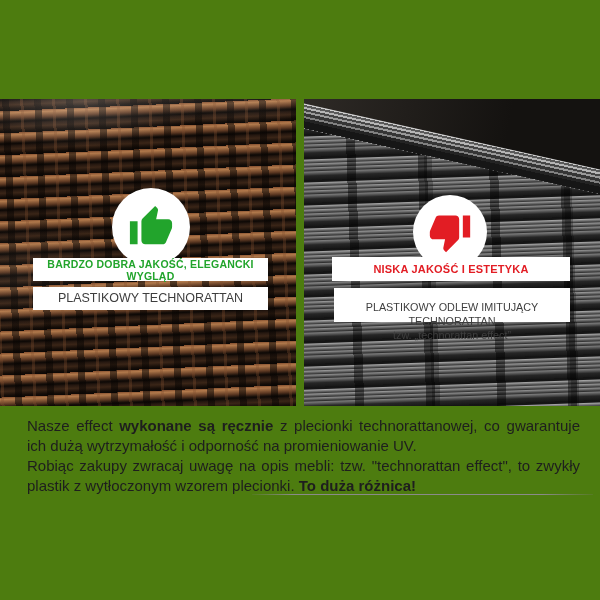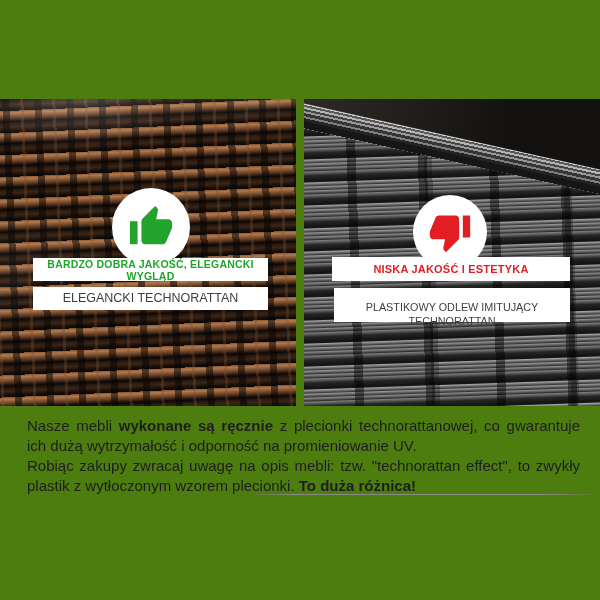--- a/index.html
+++ b/index.html
@@ -86,40 +86,41 @@
   <div class="panel panel-left">
     <div class="texture tex-rattan"></div>
     <div class="badge badge-left">
       <svg width="46" height="46" viewBox="0 0 24 24">
         <path d="M1 21h4V9H1v12zM23 10c0-1.1-.9-2-2-2h-6.31l.95-4.57.03-.32c0-.41-.17-.79-.44-1.06L14.17 1 7.59 7.59C7.22 7.95 7 8.45 7 9v10c0 1.1.9 2 2 2h9c.83 0 1.54-.5 1.84-1.22l3.02-7.05c.09-.23.14-.47.14-.73v-2z" fill="#22a42c"></path>
       </svg>
     </div>
     <div class="banner banner-good">
       <span>BARDZO DOBRA JAKOŚĆ, ELEGANCKI WYGLĄD</span>
     </div>
-    <div class="label-box label-left">ELEGANCKI TECHNORATTAN</div>
+    <div class="label-box label-left">PLASTIKOWY TECHNORATTAN</div>
   </div>
 
   <div class="panel panel-right">
     <div class="texture tex-plastic"></div>
     <div class="rim"></div>
     <div class="dark-wedge"></div>
     <div class="badge badge-right">
       <svg width="44" height="44" viewBox="0 0 24 24">
         <path d="M1 21h4V9H1v12zM23 10c0-1.1-.9-2-2-2h-6.31l.95-4.57.03-.32c0-.41-.17-.79-.44-1.06L14.17 1 7.59 7.59C7.22 7.95 7 8.45 7 9v10c0 1.1.9 2 2 2h9c.83 0 1.54-.5 1.84-1.22l3.02-7.05c.09-.23.14-.47.14-.73v-2z" fill="#e21d24"></path>
       </svg>
     </div>
     <div class="banner banner-bad">
       <span>NISKA JAKOŚĆ I ESTETYKA</span>
     </div>
     <div class="label-box label-right">
       <div>PLASTIKOWY ODLEW IMITUJĄCY TECHNORATTAN</div>
+      <div>tzw. „technorattan effect”</div>
     </div>
   </div>
 
   <div class="description">
-    <p><span>Nasze mebli </span><b>wykonane są ręcznie</b><span> z plecionki technorattanowej, co gwarantuje ich dużą wytrzymałość i odporność na promieniowanie UV.</span></p>
+    <p><span>Nasze effect </span><b>wykonane są ręcznie</b><span> z plecionki technorattanowej, co gwarantuje ich dużą wytrzymałość i odporność na promieniowanie UV.</span></p>
     <p><span>Robiąc zakupy zwracaj uwagę na opis mebli: tzw. "technorattan effect", to zwykły plastik z wytłoczonym wzorem plecionki. </span><b>To duża różnica!</b></p>
   </div>
 
   <div class="divider-line"></div>
 
 </div>
 
 </body></html>

